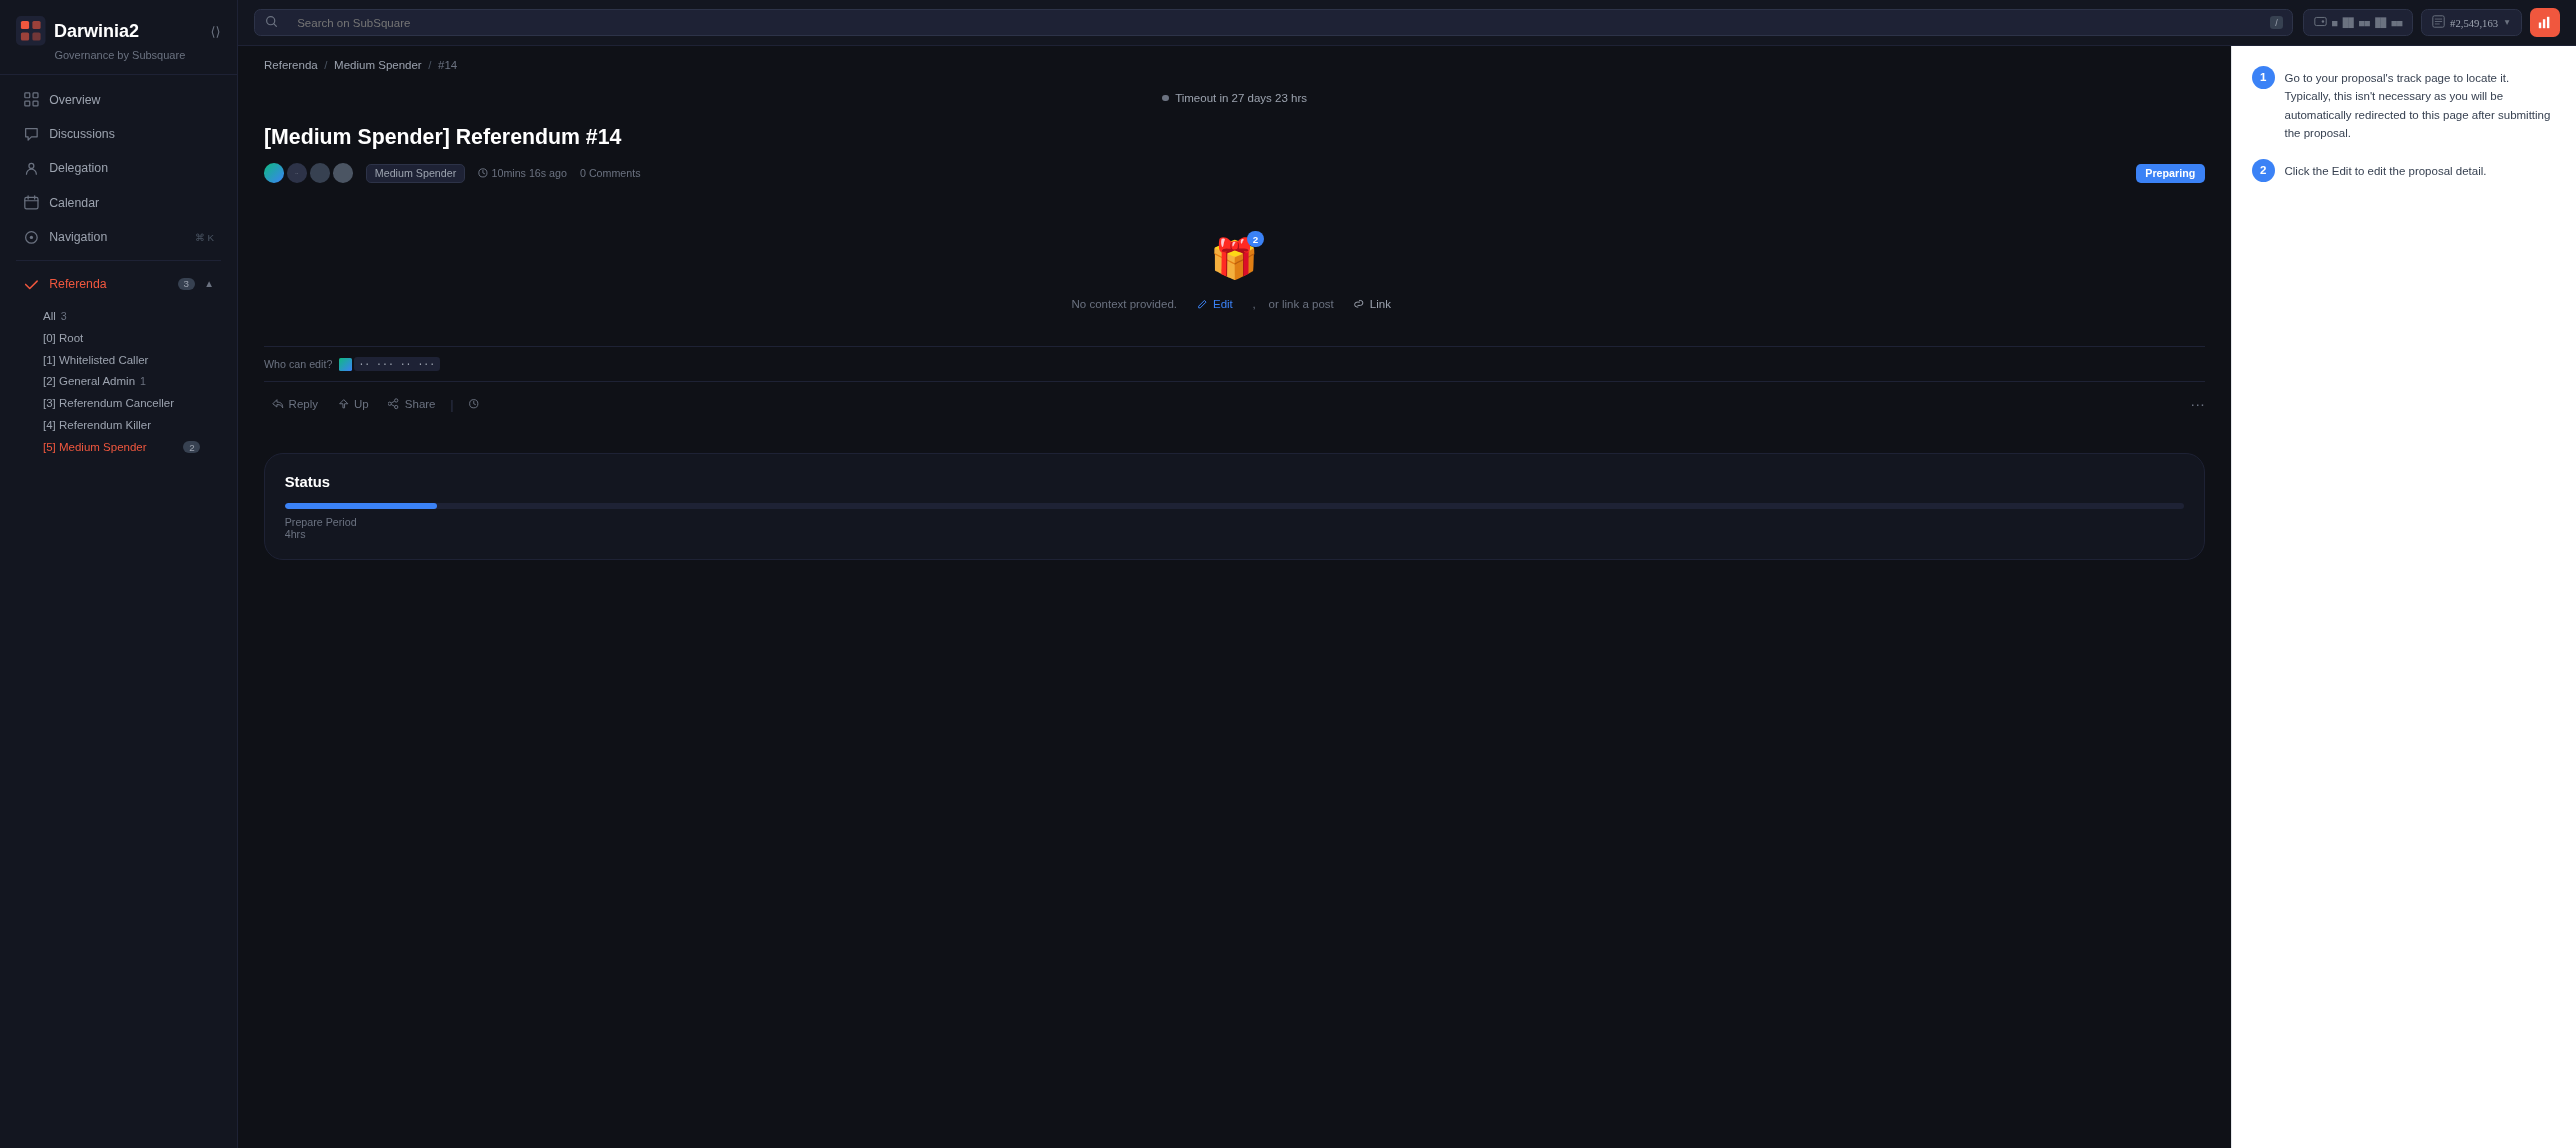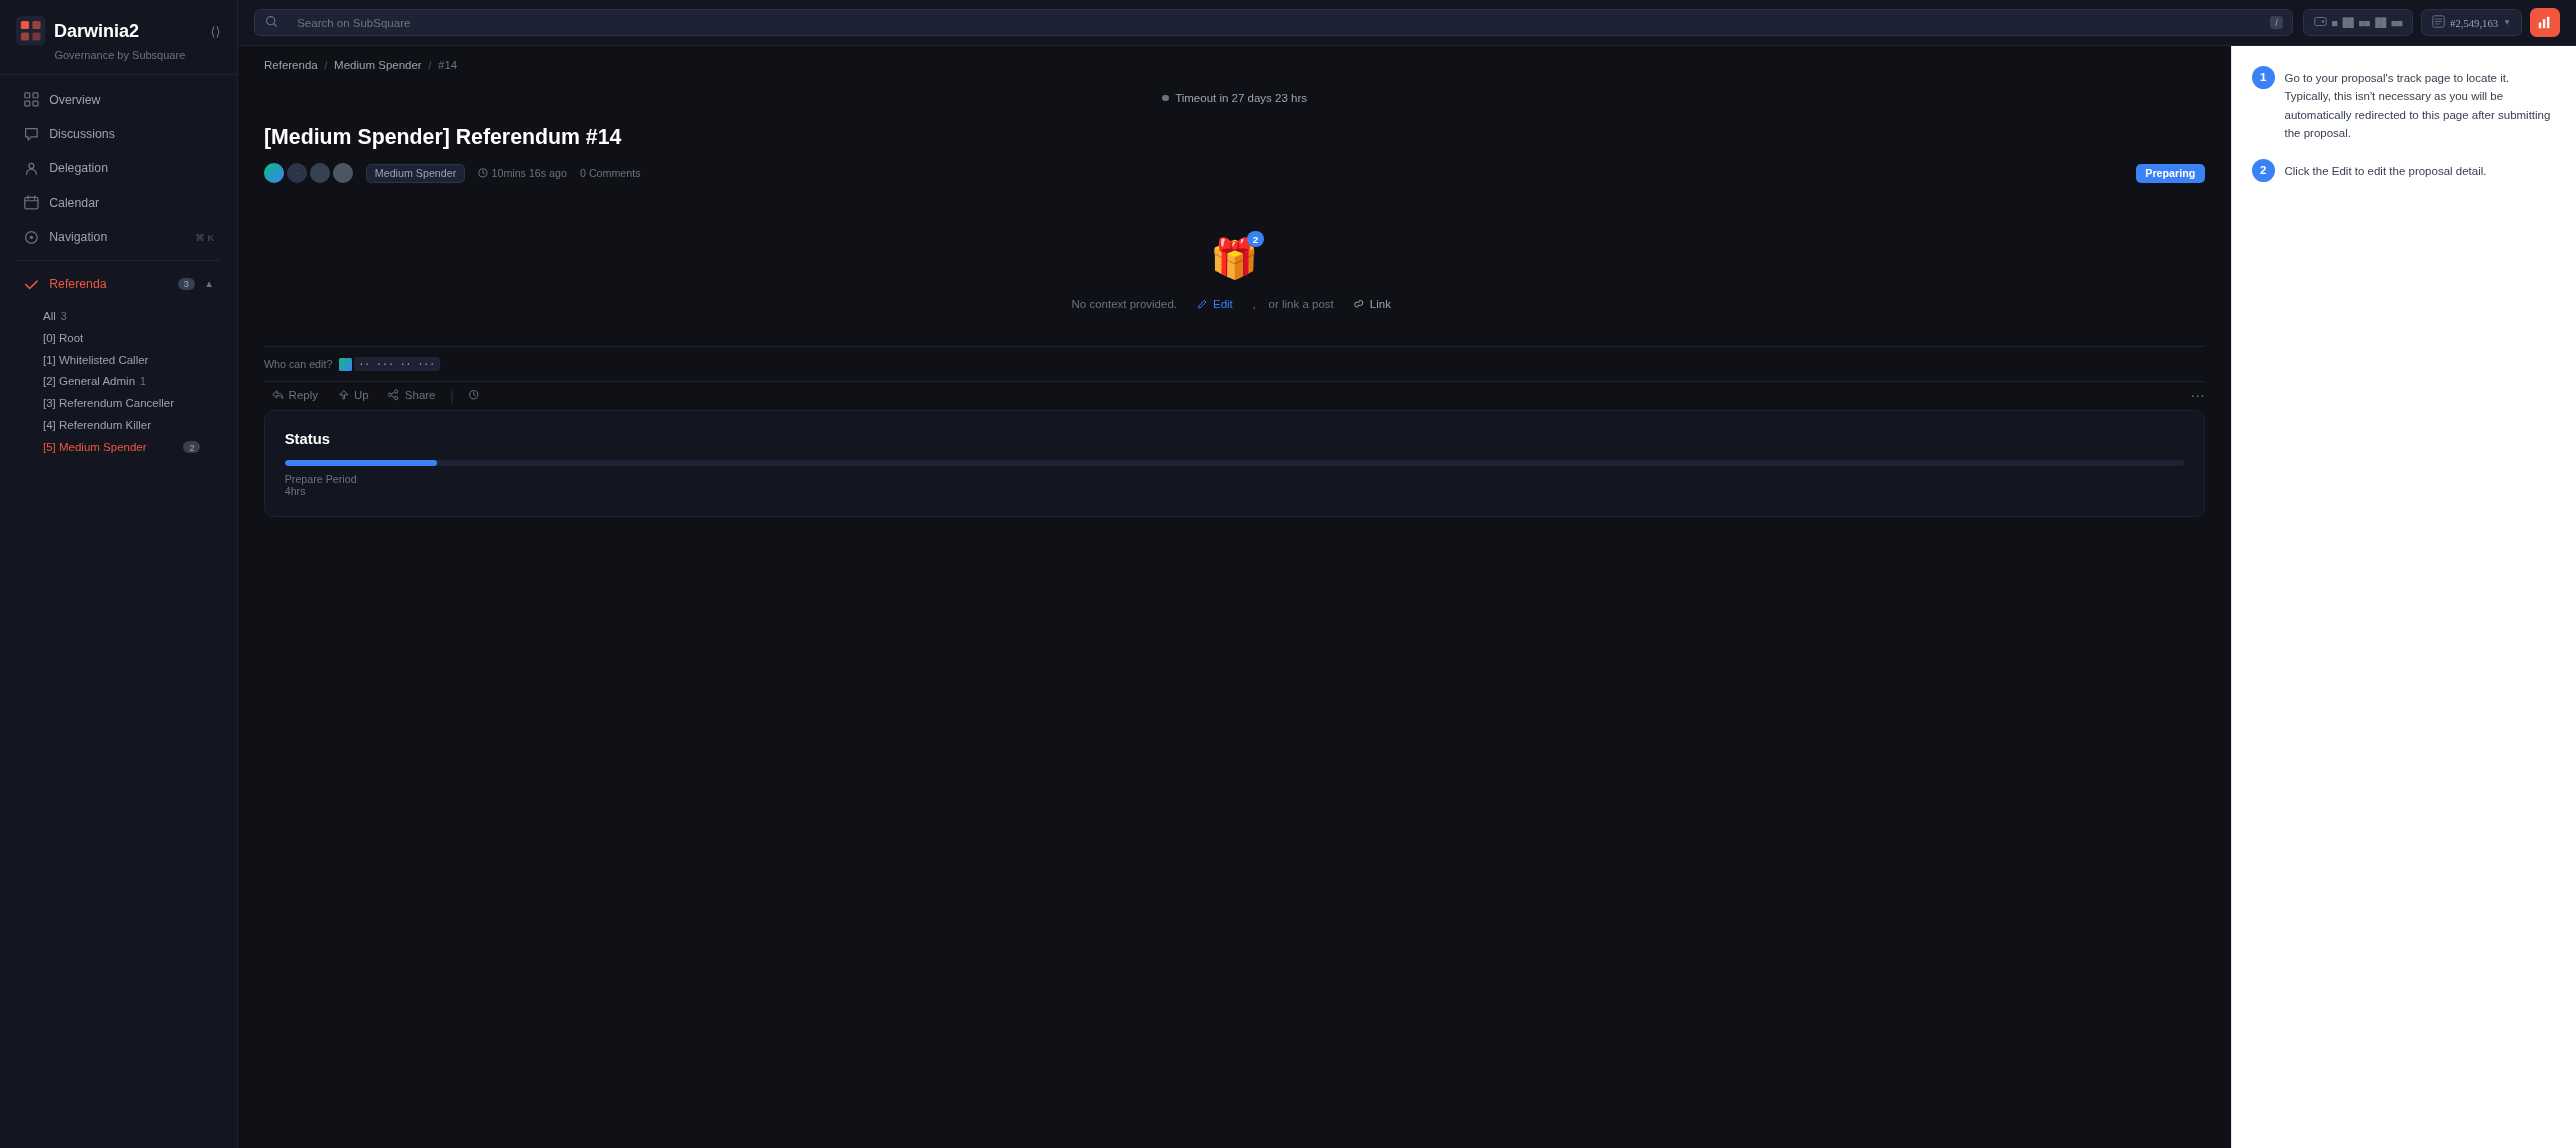--- a/index.html
+++ b/index.html
@@ -384,21 +384,21 @@
       display: flex;
       align-items: center;
       gap: 1.6px;
     }
 
     
     .action-bar {
       display: flex;
       align-items: center;
       gap: 3.3px;
-      padding: 2px 0;
+      padding: 11px 0;
       border-top: 0.8px solid #1e2235;
     }
     .action-bar-btn {
       display: flex;
       align-items: center;
       gap: 4.9px;
       color: #6b7280;
       font-size: 11.5px;
       cursor: pointer;
       padding: 4.9px 8.2px;
@@ -410,24 +410,24 @@
     }
     .action-bar-more {
       margin-left: auto;
       color: #6b7280;
       cursor: pointer;
       font-size: 14.8px;
     }
 
     
     .status-section {
-      margin-top: 2px;
+      margin-top: 27px;
       background: #131620;
       border: 0.8px solid #1e2235;
-      border-radius: 10px;
+      border-radius: 19px;
       padding: 19.7px;
     }
     .status-title {
       font-size: 14.8px;
       font-weight: 600;
       color: #fff;
       margin-bottom: 13px;
     }
     .progress-bar-container {
       height: 6.6px;

